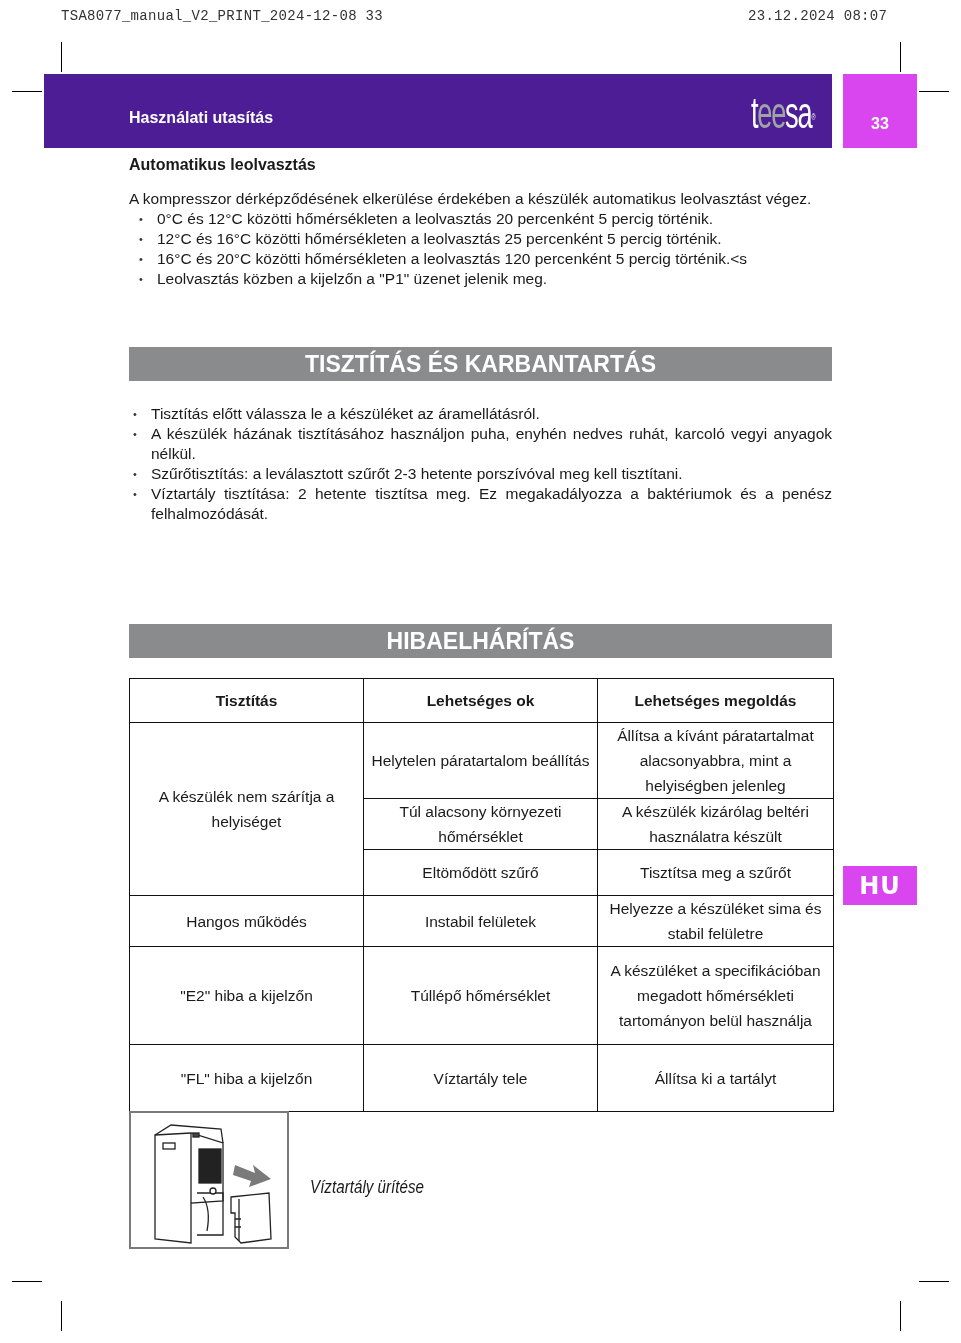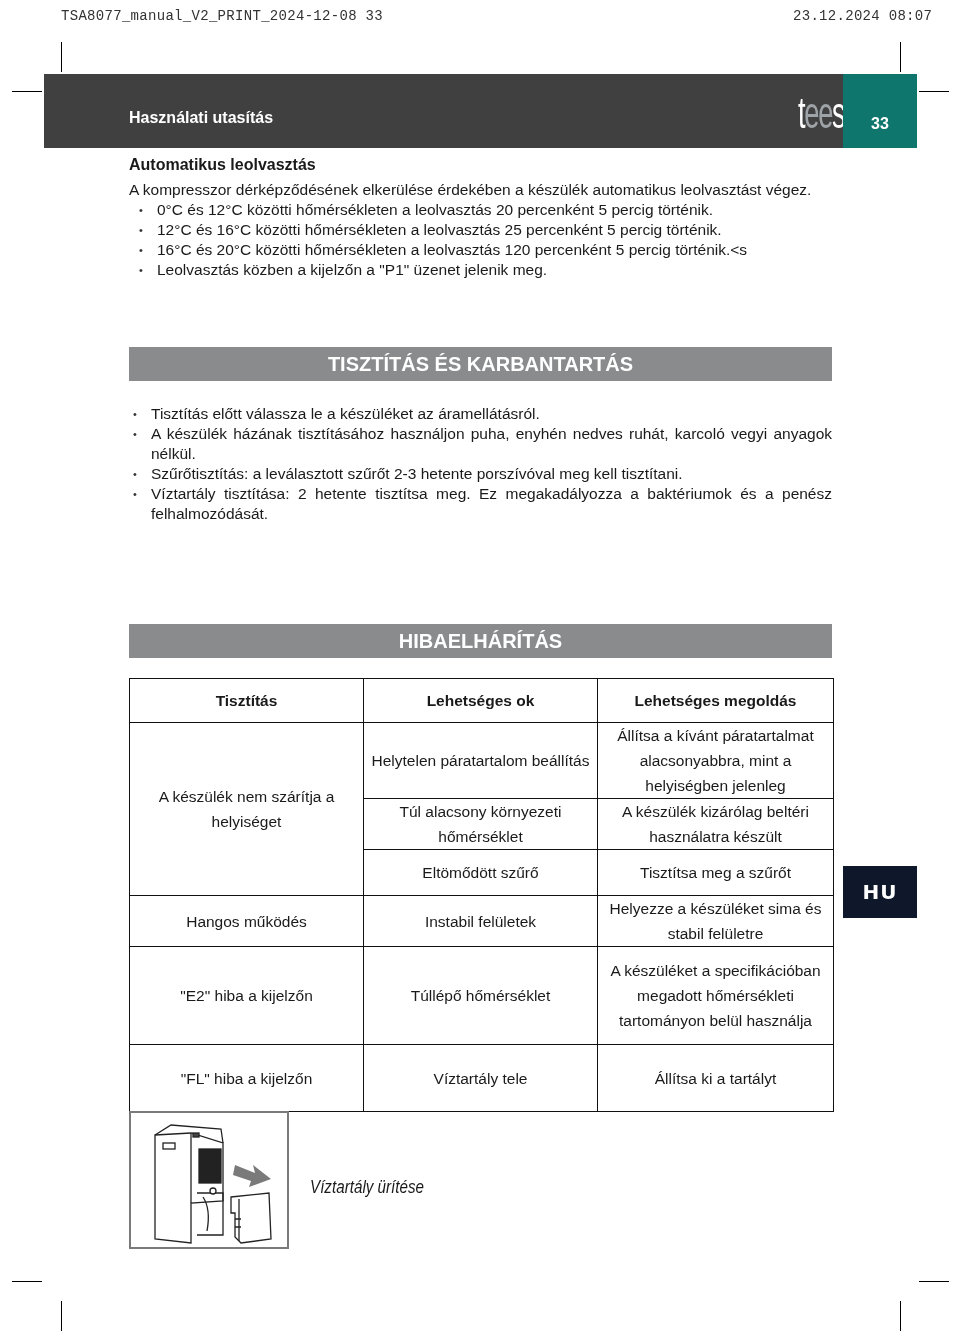--- a/index.html
+++ b/index.html
@@ -1,66 +1,66 @@
 <!DOCTYPE html>
 <html><head>
 <meta charset="utf-8">
 <style>
   html, body { margin:0; padding:0; background:#ffffff; }
   body { width:961px; height:1343px; position:relative; overflow:hidden; font-family:"Liberation Sans", sans-serif; color:#1a1a1a; }
   .mono { font-family:"Liberation Mono", "DejaVu Sans Mono", monospace; font-size:14px; color:#333; position:absolute; top:8px; letter-spacing:0.3px; }
   .crop { position:absolute; background:#000; }
-  .header-bar { position:absolute; left:44px; top:74px; width:788px; height:74px; background:#404040;padding-left:47px; }
+  .header-bar { position:absolute; left:44px; top:74px; width:788px; height:74px; background:#4c1d95; }
   .header-title { position:absolute; left:85px; top:35px; color:#fff; font-weight:bold; font-size:16px; }
   .logo { position:absolute; right:18px; top:14px; font-family:"Liberation Sans", sans-serif; font-size:44px; letter-spacing:-2px; line-height:50px; transform:scaleX(0.62); transform-origin:right center; }
   .logo .l1 { color:#ffffff; }
   .logo .l2 { color:#9ea3a8; }
   .logo .l3 { color:#ffffff; }
   .logo sup { font-size:9px; color:#fff; vertical-align:top; position:relative; top:4px; }
-  .page-box { position:absolute; left:843px; top:74px; width:74px; height:74px; background:#0f766e; color:#fff; font-weight:bold; font-size:16px; display:flex; align-items:center; justify-content:center; padding-top:25px; box-sizing:border-box; }
+  .page-box { position:absolute; left:843px; top:74px; width:74px; height:74px; background:#d946ef; color:#fff; font-weight:bold; font-size:16px; display:flex; align-items:center; justify-content:center; padding-top:25px; box-sizing:border-box; }
   .content { position:absolute; left:129px; width:703px; }
   .h-bold { font-weight:bold; font-size:16px; }
   .p { font-size:15.5px; line-height:20px; text-align:justify; }
   ul.bul { list-style:none; margin:0; padding:0; }
   ul.bul li { position:relative; font-size:15.5px; line-height:20px; text-align:justify; }
   ul.bul li::before { content:"•"; position:absolute; font-size:11px; color:#333; }
-  .section-bar { position:absolute; left:129px; width:703px; height:34px; background:#8a8b8d; color:#fff; font-weight:bold; font-size:20px; display:flex; align-items:center; justify-content:center; }
+  .section-bar { position:absolute; left:129px; width:703px; height:34px; background:#8a8b8d; color:#fff; font-weight:bold; font-size:23px; display:flex; align-items:center; justify-content:center; }
   table.tr { position:absolute; left:129px; top:678px; width:704px; border-collapse:collapse; table-layout:fixed; }
   table.tr td, table.tr th { border:1.5px solid #111; text-align:center; vertical-align:middle; font-size:15.5px; line-height:25px; padding:0 6px; }
   table.tr th { font-weight:bold; height:43px; }
-  .side-tab { position:absolute; left:843px; top:866px; width:74px; height:52px; background:#0f172a; color:#fff; font-weight:bold; font-size:20px; display:flex; align-items:center; justify-content:center; letter-spacing:1px; font-family:"DejaVu Sans", sans-serif; transform-origin:center; }
+  .side-tab { position:absolute; left:843px; top:866px; width:74px; height:39px; background:#d946ef; color:#fff; font-weight:bold; font-size:24px; display:flex; align-items:center; justify-content:center; letter-spacing:1px; font-family:"DejaVu Sans", sans-serif; transform-origin:center; }
   .fig-box { position:absolute; left:129px; top:1111px; width:160px; height:138px; border:2px solid #7a7a7a; box-sizing:border-box; }
   .fig-caption { position:absolute; left:310px; top:1176px; font-style:italic; font-size:19px; transform:scaleX(0.8); transform-origin:left center; }
 </style>
 </head>
 <body>
 
 <div class="mono" style="left:61px;">TSA8077_manual_V2_PRINT_2024-12-08 33</div>
-<div class="mono" style="left:793px;">23.12.2024 08:07</div>
+<div class="mono" style="left:748px;">23.12.2024 08:07</div>
 
 <div class="crop" style="left:61px; top:42px; width:1px; height:30px;"></div>
 <div class="crop" style="left:12px; top:91px; width:30px; height:1px;"></div>
 <div class="crop" style="left:900px; top:42px; width:1px; height:30px;"></div>
 <div class="crop" style="left:919px; top:91px; width:30px; height:1px;"></div>
 <div class="crop" style="left:12px; top:1281px; width:30px; height:1px;"></div>
 <div class="crop" style="left:61px; top:1301px; width:1px; height:30px;"></div>
 <div class="crop" style="left:919px; top:1281px; width:30px; height:1px;"></div>
 <div class="crop" style="left:900px; top:1301px; width:1px; height:30px;"></div>
 
 <div class="header-bar">
   <div class="header-title">Használati utasítás</div>
   <div class="logo">
     <span class="l1">t</span><span class="l2">ee</span><span class="l3">sa</span><sup>®</sup>
   </div>
 </div>
 <div class="page-box">33</div>
 
 <div class="content" style="top:156px;">
   <div class="h-bold">Automatikus leolvasztás</div>
-  <div class="p" style="margin-top:6px;">A kompresszor dérképződésének elkerülése érdekében a készülék automatikus leolvasztást végez.</div>
+  <div class="p" style="margin-top:15px;">A kompresszor dérképződésének elkerülése érdekében a készülék automatikus leolvasztást végez.</div>
   <ul class="bul" style="margin-left:0;">
     <li style="padding-left:28px;">0°C és 12°C közötti hőmérsékleten a leolvasztás 20 percenként 5 percig történik.</li>
     <li style="padding-left:28px;">12°C és 16°C közötti hőmérsékleten a leolvasztás 25 percenként 5 percig történik.</li>
     <li style="padding-left:28px;">16°C és 20°C közötti hőmérsékleten a leolvasztás 120 percenként 5 percig történik.&lt;s</li>
     <li style="padding-left:28px;">Leolvasztás közben a kijelzőn a "P1" üzenet jelenik meg.</li>
   </ul>
 </div>
 <style>
   .content ul.bul li::before { left:10px; top:0; }
   .cleaning-list li::before { left:4px !important; }

